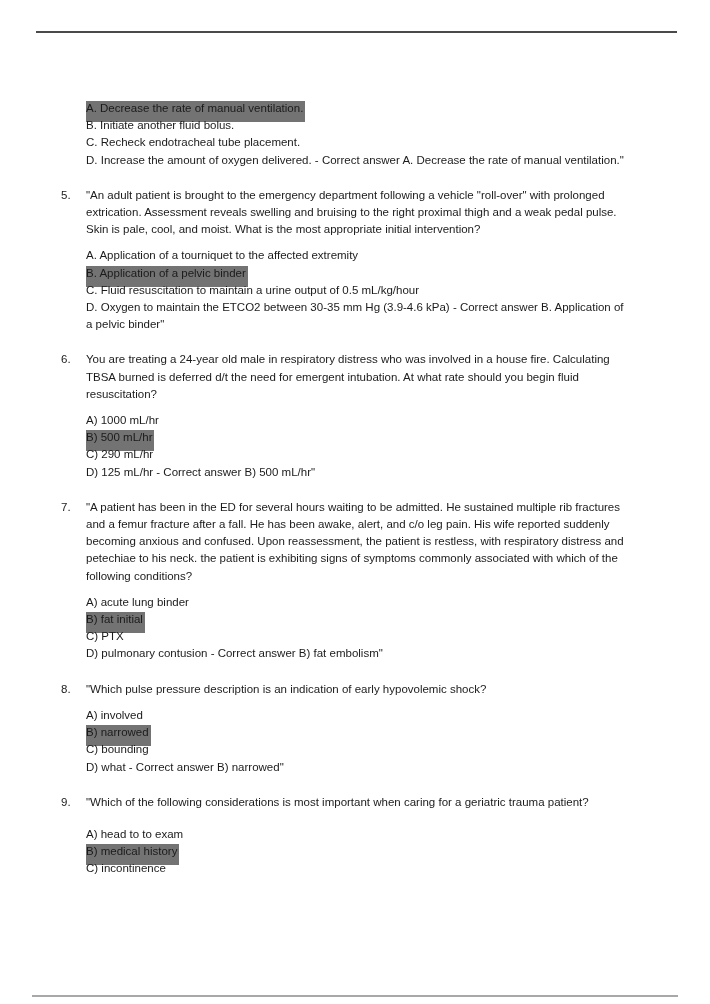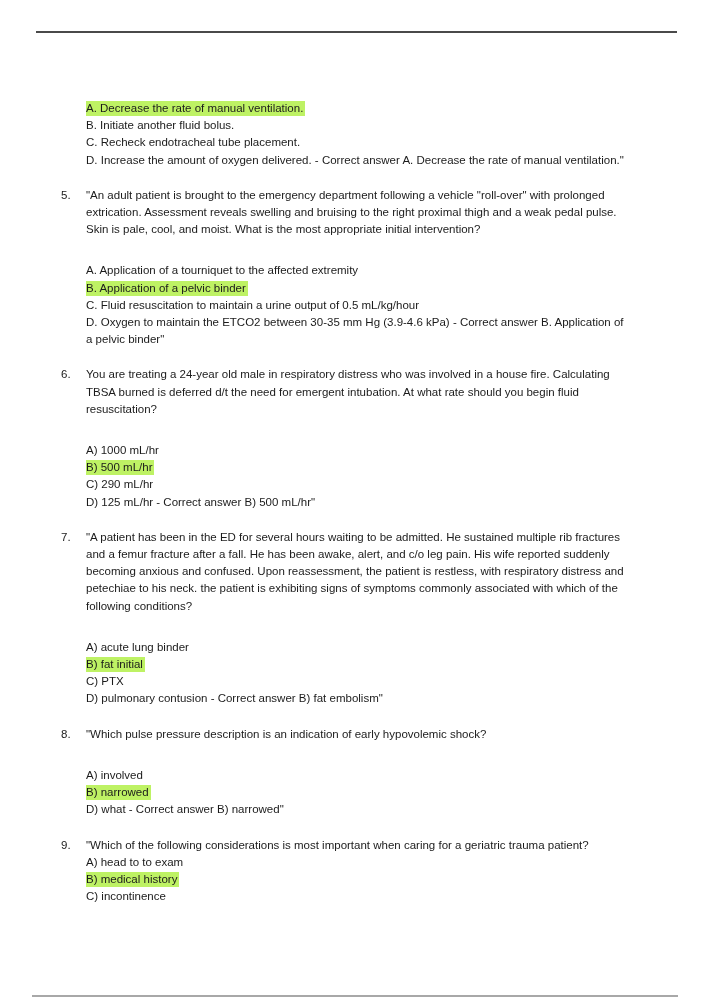--- a/index.html
+++ b/index.html
@@ -14,24 +14,24 @@
     color: #1b1b1b;
     overflow: hidden;
   }
   .rule { position: absolute; height: 2px; }
   .rule.top    { left: 36px; top: 31px;  width: 641px; background: #4a4a4a; }
   .rule.bottom { left: 32px; top: 995px; width: 646px; background: #a8a8a8; }
   .content { position: absolute; left: 61px; top: 100px; width: 563px; }
   .block { position: relative; padding-left: 25px; margin-bottom: 18px; }
   .qnum { position: absolute; left: 0; top: 0; }
   .qtext { }
-  .options { margin-top: 24px; }
-  .options.no-gap { margin-top: 0; }
+  .options { margin-top: 9px; }
+  .options.no-gap { margin-top: 15px; }
   .line { }
-  .hl { background: #bef264; padding: 1px 2px 2px 0; }
+  .hl { background: #737373; padding: 1px 2px 8px 0; }
 </style>
 </head>
 <body>
 
 <div class="page">
   <div class="rule top"></div>
 
   <div class="content">
 
     <div class="block">
@@ -73,20 +73,21 @@
         <div class="line"><span>D) pulmonary contusion - Correct answer B) fat embolism"</span></div>
       </div>
     </div>
 
     <div class="block">
       <span class="qnum">8.</span>
       <div class="qtext">"Which pulse pressure description is an indication of early hypovolemic shock?</div>
       <div class="options">
         <div class="line"><span>A) involved</span></div>
         <div class="line"><span class="hl">B) narrowed</span></div>
+        <div class="line"><span>C) bounding</span></div>
         <div class="line"><span>D) what - Correct answer B) narrowed"</span></div>
       </div>
     </div>
 
     <div class="block">
       <span class="qnum">9.</span>
       <div class="qtext">"Which of the following considerations is most important when caring for a geriatric trauma patient?</div>
       <div class="options no-gap">
         <div class="line"><span>A) head to to exam</span></div>
         <div class="line"><span class="hl">B) medical history</span></div>

